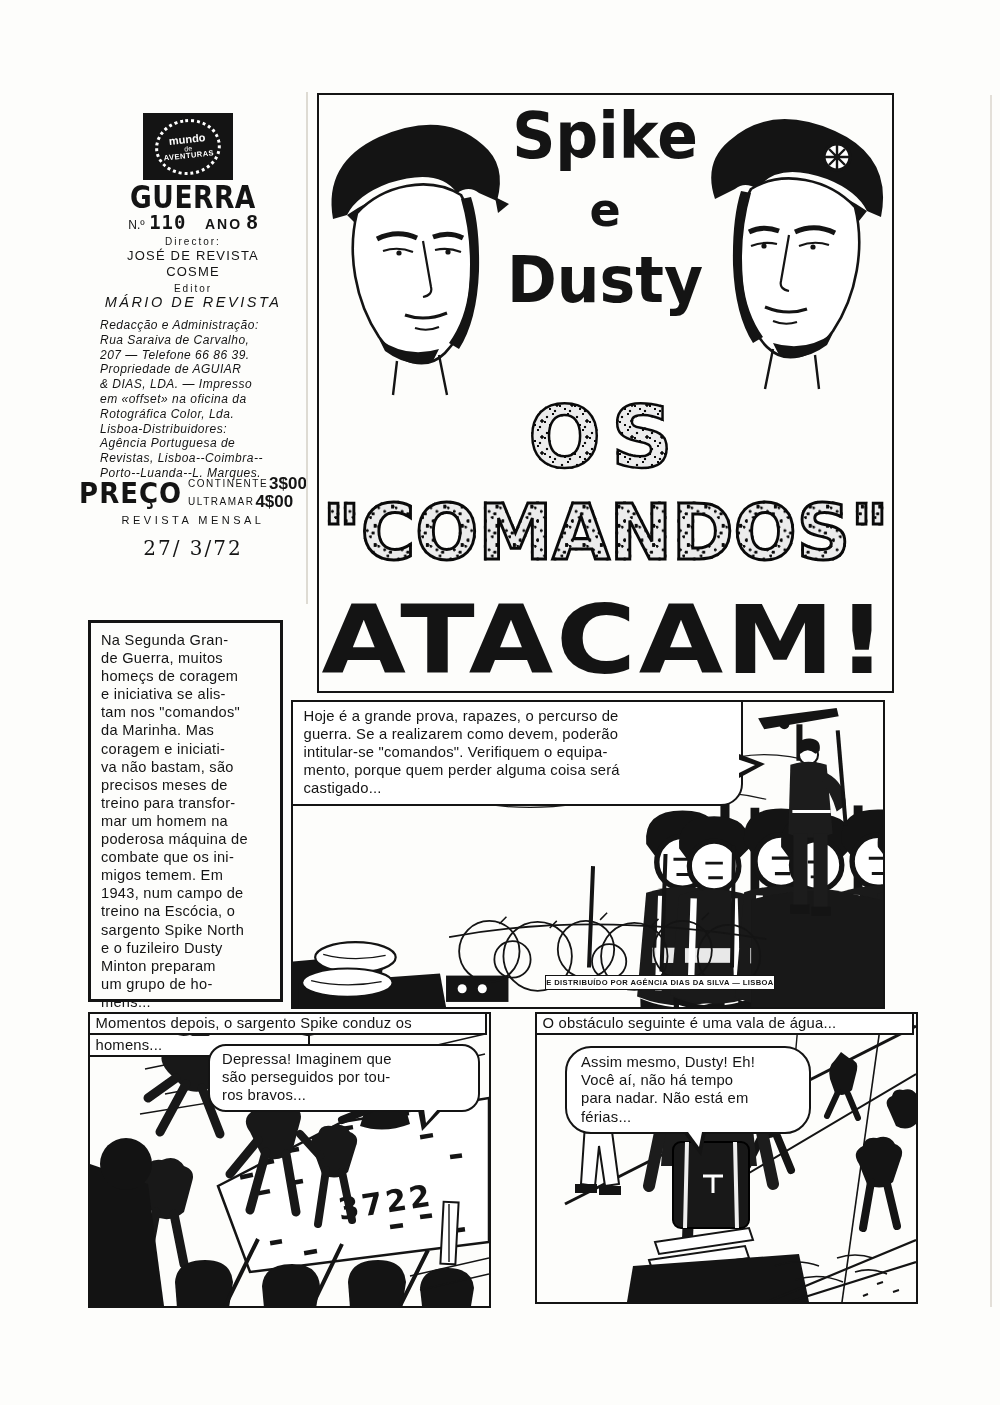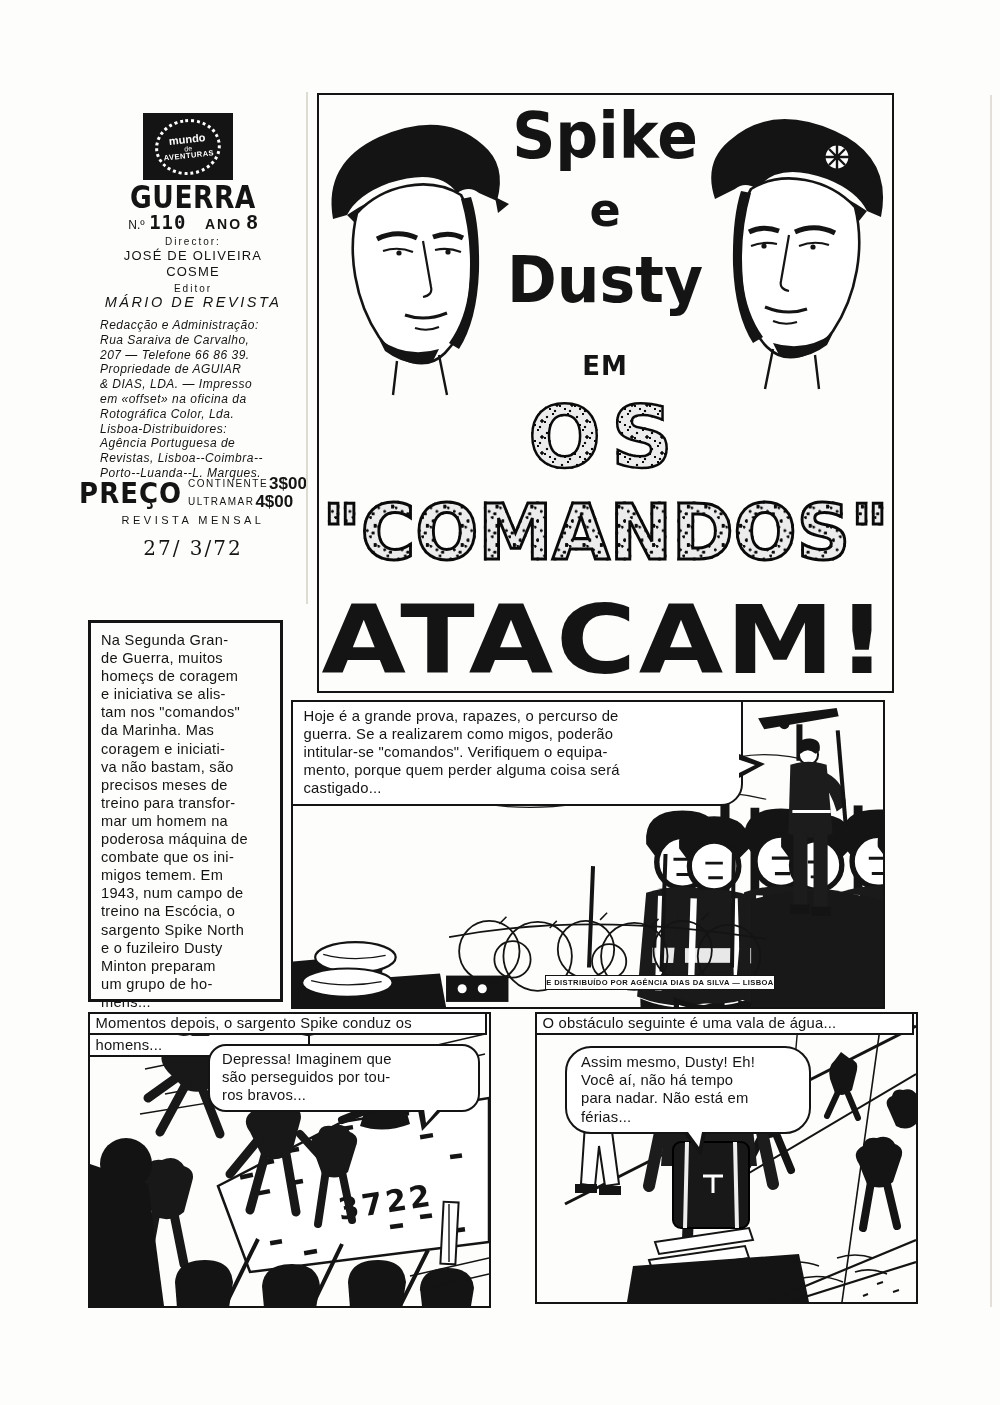--- a/index.html
+++ b/index.html
@@ -131,21 +131,21 @@
       </div>
     </div>
     <div class="guerra abs">GUERRA</div>
     <div class="issueline abs">
       <span class="n-label">N.º</span>
       <span class="n-num">110</span>
       <span class="ano-label">ANO</span>
       <span class="ano-num">8</span>
     </div>
     <div class="dir-label abs">Director:</div>
-    <div class="dir-name abs preline">JOSÉ DE OLIVEIRA
+    <div class="dir-name abs preline">JOSÉ DE REVISTA
 COSME</div>
     <div class="ed-label abs">Editor</div>
     <div class="ed-name abs">MÁRIO DE REVISTA</div>
     <div class="address abs preline">Redacção e Administração:
 Rua Saraiva de Carvalho,
 207 — Telefone 66 86 39.
 Propriedade de AGUIAR
 &amp; DIAS, LDA. — Impresso
 em «offset» na oficina da
 Rotográfica Color, Lda.
@@ -206,21 +206,20 @@
       <path d="M120,214 Q100,221 78,212" stroke="#141414" stroke-width="3" fill="none"></path>
       <path d="M110,227 Q98,231 86,226" stroke="#141414" stroke-width="2" fill="none"></path>
       <path d="M64,98 Q52,140 56,186 Q59,218 76,242 L66,248 Q48,220 46,170 Q45,124 54,96 Z" fill="#141414"></path>
       <path d="M146,238 Q118,258 86,248 L92,260 Q116,268 140,250 Z" fill="#141414"></path>
       <path d="M128,260 L132,294 M86,254 L78,294" stroke="#141414" stroke-width="2.4" fill="none"></path>
     </svg>
 
     <div class="t-col t-spike abs">Spike</div>
     <div class="t-col t-e abs">e</div>
     <div class="t-col t-dusty abs">Dusty</div>
-    <div class="t-col t-em abs">EM</div>
 
     <div class="story st-os speckle">OS</div>
     <div class="story st-com speckle">"COMANDOS"</div>
     <div class="story st-ata">ATACAM!</div>
   </div>
 
   <div class="intro preline">Na Segunda Gran-
 de Guerra, muitos
 homeçs de coragem
 e iniciativa se alis-
@@ -317,21 +316,21 @@
         <circle cx="387" cy="245" r="29"></circle>
         <circle cx="433" cy="251" r="31"></circle>
         <circle cx="218" cy="254" r="18"></circle>
         <circle cx="314" cy="256" r="17"></circle>
         <path d="M155,232 Q295,206 470,234"></path>
         <path d="M205,219 l7,-7 M255,223 l7,-7 M305,215 l7,-7 M356,221 l7,-7 M406,215 l7,-7" stroke-width="1.5"></path>
       </g>
     </svg>
 
     <div class="bubble bub-train preline">Hoje é a grande prova, rapazes, o percurso de
-guerra. Se a realizarem como migos, poderão
+guerra. Se a realizarem como devem, poderão
 intitular-se "comandos". Verifiquem o equipa-
 mento, porque quem perder alguma coisa será
 castigado...</div>
     <div class="credit">E DISTRIBUÍDO POR AGÊNCIA DIAS DA SILVA — LISBOA</div>
   </div>
 
   <div class="panel p-wall">
     <svg class="art" viewBox="0 0 399 292" preserveAspectRatio="none">
       <g stroke="#141414" stroke-width="1.4" fill="none">
         <path d="M55,55 L235,18 M75,80 L245,48 M50,100 L185,78 M300,42 L395,20 M310,60 L395,40"></path>

